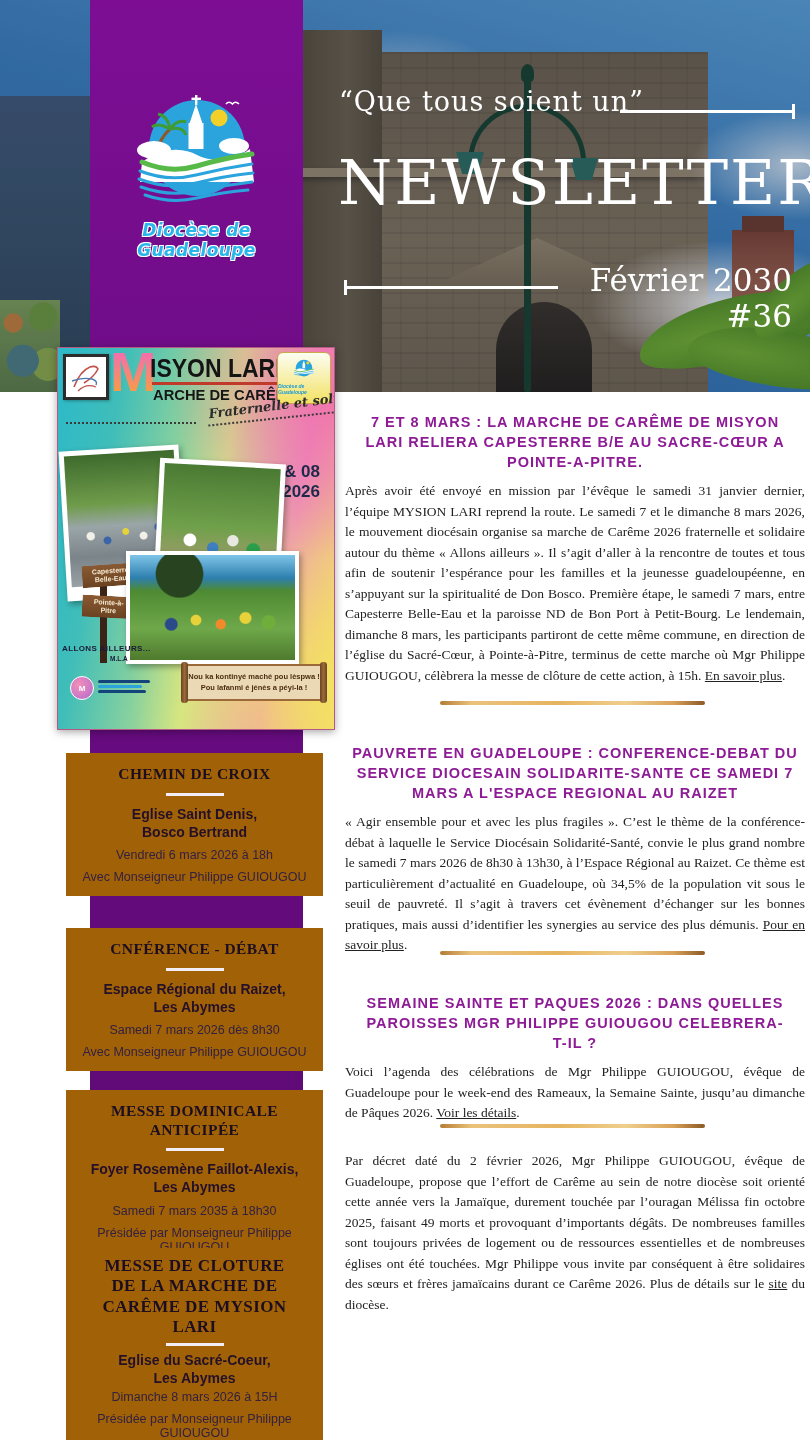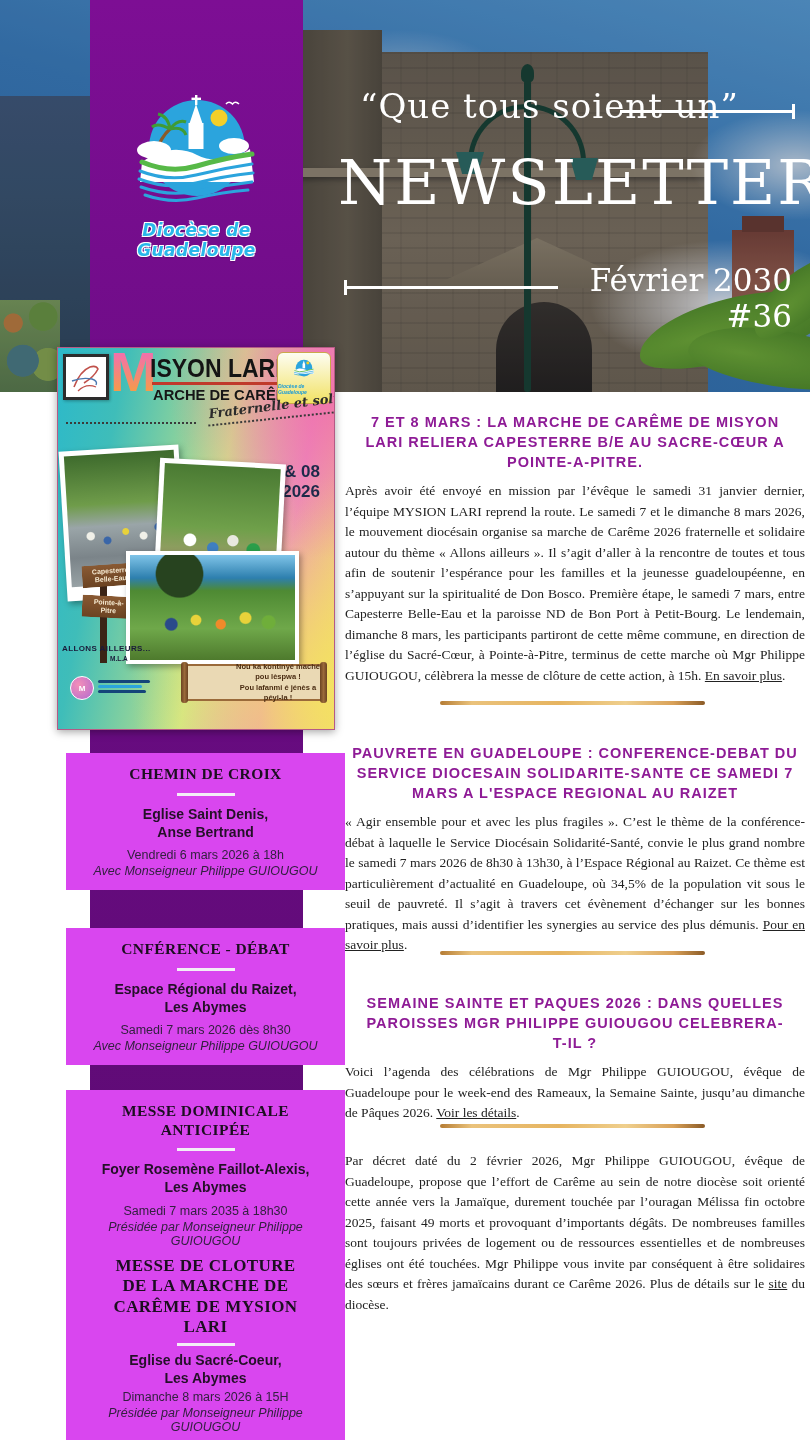--- a/index.html
+++ b/index.html
@@ -52,21 +52,21 @@
   .lamp-finial { position:absolute; left:521px; top:64px; width:13px; height:18px; background:#17402f; border-radius:50% 50% 30% 30%; }
   .palm { position:absolute; background:radial-gradient(ellipse at 30% 50%,#74b232,#4d8b21);
           border-radius:50% 50% 50% 50%/60% 60% 40% 40%; }
   .p1 { left:636px; top:298px; width:196px; height:62px; transform:rotate(-14deg); }
   .p2 { left:688px; top:330px; width:176px; height:56px; transform:rotate(9deg); }
   .p3 { left:742px; top:272px; width:120px; height:46px; transform:rotate(-38deg); }
   .hero-shade { position:absolute; inset:0; background:rgba(16,26,52,.22); }
 
   
   .hero-text { position:absolute; color:#fff; z-index:6; font-family:"DejaVu Serif","Liberation Serif",serif; }
-  .tagline { left:360px; top:86px; font-size:34px; letter-spacing:1px; }
+  .tagline { left:339px; top:86px; font-size:27px; letter-spacing:1px; }
   .rule-top { position:absolute; left:620px; top:110px; width:174px; height:3px; background:#fff; z-index:6; }
   .rule-top::after { content:''; position:absolute; right:-1px; top:-6px; width:3px; height:15px; background:#fff; }
   .nl-title { left:338px; top:146px; font-size:62px; letter-spacing:2px; font-weight:400; }
   .rule-issue { position:absolute; left:345px; top:286px; width:213px; height:3px; background:#fff; z-index:6; }
   .rule-issue::before { content:''; position:absolute; left:-1px; top:-6px; width:3px; height:15px; background:#fff; }
   .issue { left:560px; top:262px; width:232px; text-align:right; font-size:31px; }
 
   
   .band { position:absolute; left:90px; top:0; width:213px; height:1440px; z-index:3;
           background:linear-gradient(180deg,#7d0e94 0%,#6b0c84 35%,#5a0a70 100%); }
@@ -136,40 +136,40 @@
   .signpost-pole { position:absolute; left:42px; top:235px; width:7px; height:80px; background:#3b2416; }
   .sign { position:absolute; background:linear-gradient(180deg,#8a5a33,#6b4322); color:#f5e9d0;
           font-size:7px; font-weight:bold; text-align:center; line-height:1.15; padding:3px 10px 3px 5px;
           clip-path:polygon(0 0,84% 0,100% 50%,84% 100%,0 100%); }
   .sign1 { left:24px; top:216px; width:62px; transform:rotate(-4deg); }
   .sign2 { left:24px; top:248px; width:58px; transform:rotate(3deg); }
   .allons { position:absolute; left:4px; top:296px; font-size:8px; font-weight:800; color:#1a1a3a; letter-spacing:.4px; }
   .mla { position:absolute; left:52px; top:307px; font-size:6.5px; font-weight:800; color:#1a1a3a; }
   .scroll { position:absolute; left:126px; top:316px; width:140px; height:37px; background:#ead9b4;
             border:2px solid #9a6a3a; border-radius:4px; display:flex; flex-direction:column;
-            justify-content:center; text-align:center;padding-left:48px; }
+            justify-content:center; text-align:center; }
   .scroll::before, .scroll::after { content:''; position:absolute; top:-4px; bottom:-4px; width:7px;
             background:linear-gradient(90deg,#6b4322,#9a6a3a,#6b4322); border-radius:3px; }
   .scroll::before { left:-5px; } .scroll::after { right:-5px; }
   .scroll-line { font-size:7.5px; font-weight:bold; color:#4a2c12; line-height:1.35; }
   .mini-badge { position:absolute; left:12px; top:328px; width:24px; height:24px; border-radius:50%;
             background:radial-gradient(circle at 35% 35%,#f48fb8,#b06ad0); border:1px solid #fff;
             color:#fff; font-size:8px; font-weight:900; display:flex; align-items:center; justify-content:center; }
   .mini-lines { position:absolute; left:40px; top:330px; width:60px; }
   .mini-lines div { height:3px; margin:2px 0; border-radius:2px; }
 
   
-  .card { position:absolute; left:66px; width:279px; z-index:6; background:#d946ef;
+  .card { position:absolute; left:66px; width:257px; z-index:6; background:#a16207;
           text-align:center; color:#2b1133; padding:12px 12px 12px 12px; }
   .card-title { font-family:"Liberation Serif",serif; font-weight:700; font-size:15.5px;
                 letter-spacing:.4px; color:#1c0e20; line-height:1.2; margin:0 auto; }
   .card-rule { width:58px; height:3px; background:#f3eef6; margin:9px auto 9px auto; }
   .card-venue { font-size:14px; font-weight:bold; line-height:1.3; color:#241028; }
   .card-date { font-size:12.5px; margin-top:7px; color:#332040; }
-  .card-presider { font-size:12.5px; margin-top:2px; color:#332040;font-style:italic; }
+  .card-presider { font-size:12.5px; margin-top:8px; color:#332040; }
   .card1 { top:753px; } .card2 { top:928px; } .card3 { top:1090px; }
   .card4 { top:1248px; padding-top:8px; padding-bottom:8px; }
   .card4 .card-title { max-width:196px; font-size:17px; }
   .card4 .card-rule { margin:5px auto; }
   .card4 .card-date { margin-top:3px; }
 
   
   .article { position:absolute; left:345px; width:460px; }
   .article h2 { font-size:14.5px; font-weight:800; letter-spacing:1px; line-height:20px;
                 color:#8e1b96; text-align:center; margin:12px auto 9px auto; }
@@ -296,21 +296,21 @@
     <div class="mini-lines">
       <div style="width:52px;background:#14457a;"></div>
       <div style="width:44px;background:#2ba4dd;"></div>
       <div style="width:48px;background:#14457a;"></div>
     </div>
   </div>
 
   <div class="card card1">
     <div class="card-title">CHEMIN DE CROIX</div>
     <div class="card-rule"></div>
-    <div class="card-venue"><span>Eglise Saint Denis,</span><br><span>Anse Bertrand</span></div>
+    <div class="card-venue"><span>Eglise Saint Denis,</span><br><span>Bosco Bertrand</span></div>
     <div class="card-date">Vendredi 6 mars 2026 à 18h</div>
     <div class="card-presider">Avec Monseigneur Philippe GUIOUGOU</div>
   </div>
 
   <div class="card card2">
     <div class="card-title">CNFÉRENCE - DÉBAT</div>
     <div class="card-rule"></div>
     <div class="card-venue"><span>Espace Régional du Raizet,</span><br><span>Les Abymes</span></div>
     <div class="card-date">Samedi 7 mars 2026 dès 8h30</div>
     <div class="card-presider">Avec Monseigneur Philippe GUIOUGOU</div>

